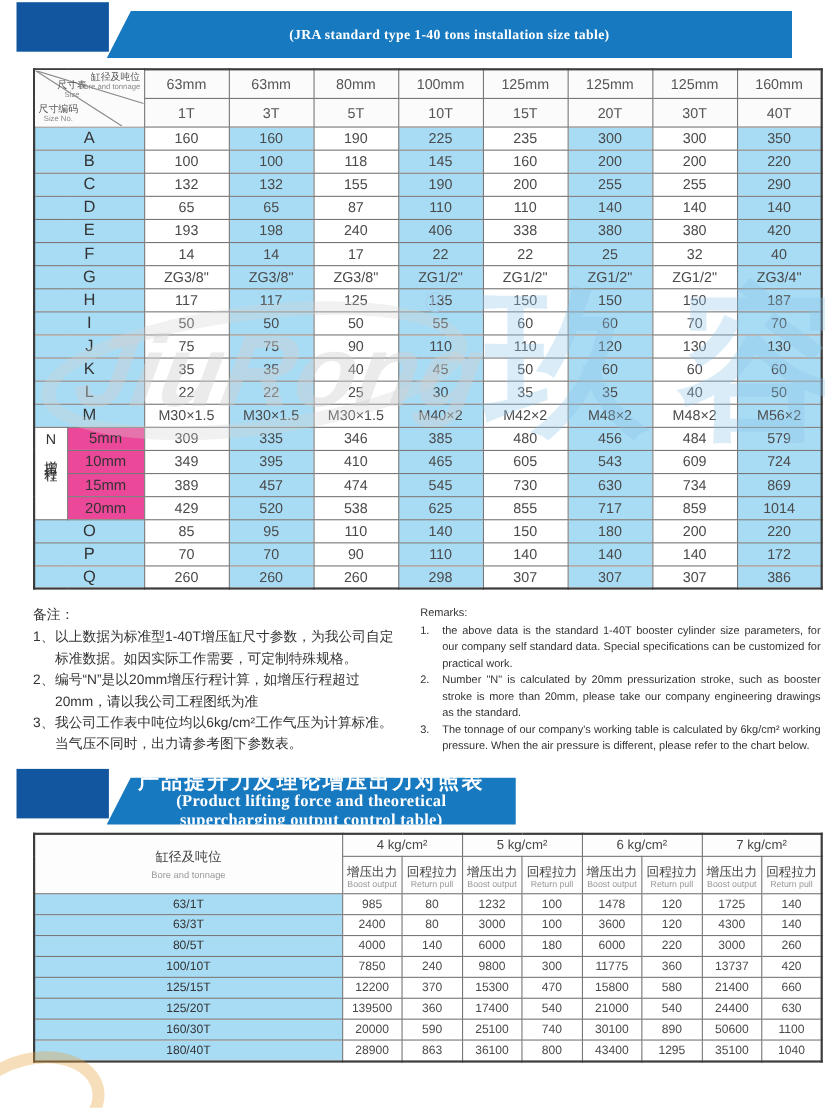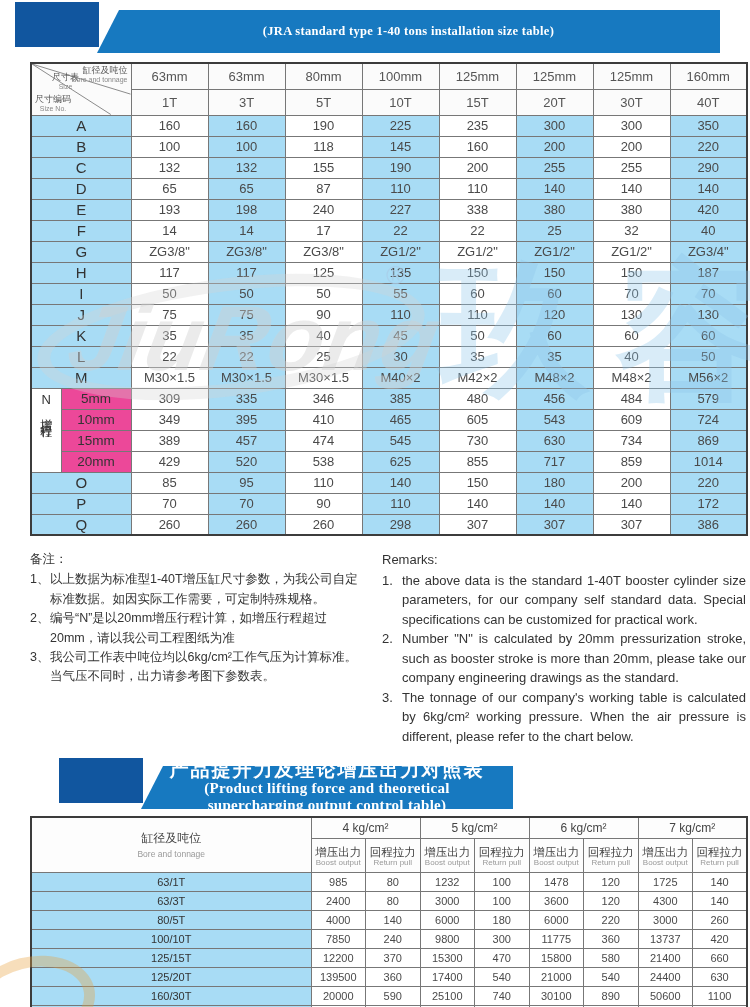--- a/index.html
+++ b/index.html
@@ -45,21 +45,21 @@
   .corner svg{position:absolute;left:0;top:0;width:100%;height:100%;}
   .corner .ctxt{position:absolute;font-size:9px;color:#555;line-height:1.1;text-align:center;}
   .corner .ctxt .small{display:block;font-size:7px;color:#888;}
   .c-size{left:20px;top:9px;}
   .c-bore{right:3px;top:2px;text-align:right!important;}
   .c-code{left:3px;bottom:2px;}
 
   
   .notes{display:flex;margin:14px 4px 0 30px;gap:16px;}
   .notes .col-zh{width:336px;font-size:12.5px;line-height:1.55;}
-  .notes .col-en{flex:1;font-size:13px;line-height:1.5;text-align:justify;}
+  .notes .col-en{flex:1;font-size:10px;line-height:1.5;text-align:justify;}
   .notes .ntitle{margin-bottom:1px;}
   .nitem{display:flex;}
   .nitem .mk{flex:0 0 20px;}
   .nitem .tx{flex:1;}
 
   
   .t2{margin:6px 0 0 30px;width:716px;border:2px solid #3c3c3c;}
   .t2 th,.t2 td{border:1px solid #777;text-align:center;padding:0;overflow:hidden;}
   .t2 thead th{background:#fdfdfd;font-weight:normal;color:#444;}
   .t2 .prow th{height:21px;font-size:12px;}
@@ -176,21 +176,21 @@
       <td>110</td>
       <td>140</td>
       <td>140</td>
       <td>140</td>
     </tr>
       <tr>
       <th class="lab" colspan="2">E</th>
       <td>193</td>
       <td>198</td>
       <td>240</td>
-      <td>227</td>
+      <td>406</td>
       <td>338</td>
       <td>380</td>
       <td>380</td>
       <td>420</td>
     </tr>
       <tr>
       <th class="lab" colspan="2">F</th>
       <td>14</td>
       <td>14</td>
       <td>17</td>
@@ -402,21 +402,21 @@
         <span class="tx">Number "N" is calculated by 20mm pressurization stroke, such as booster stroke is more than 20mm, please take our company engineering drawings as the standard.</span>
       </div>
         <div class="nitem">
         <span class="mk">3.</span>
         <span class="tx">The tonnage of our company's working table is calculated by 6kg/cm² working pressure. When the air pressure is different, please refer to the chart below.</span>
       </div>
     </div>
   </div>
 </div>
 
-<div class="banner b2" style="margin-top:10px;margin-left:44px;">
+<div class="banner b2" style="margin-top:10px;">
   <div class="sq"></div>
   <div class="band">
     <div class="zh">产品提升力及理论增压出力对照表</div>
     <div class="en">(Product lifting force and theoretical supercharging output control table)</div>
   </div>
 </div>
 
 <table class="t2">
   <colgroup>
     <col style="width:280px">

